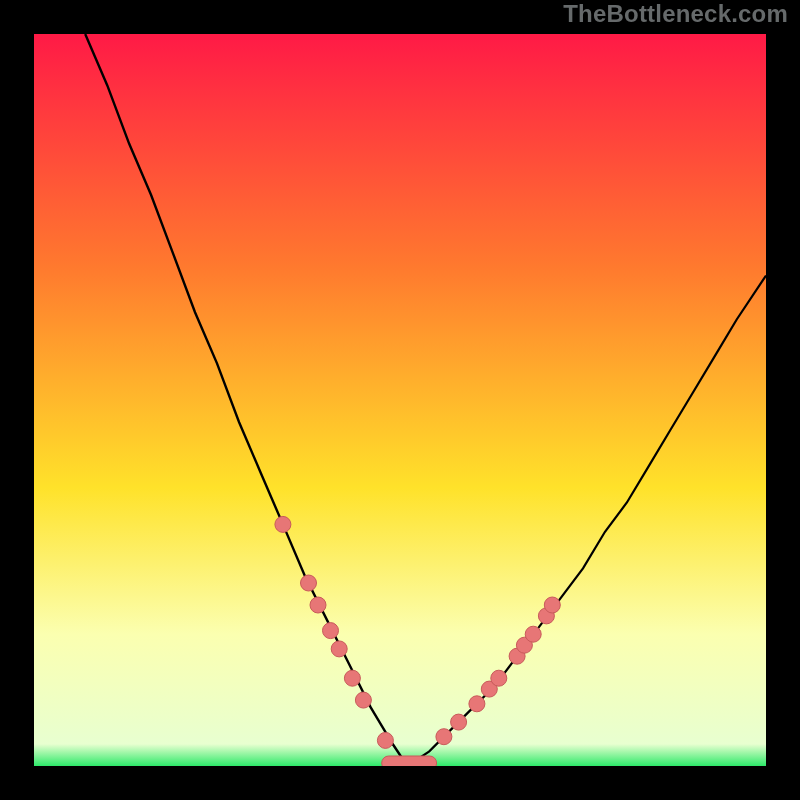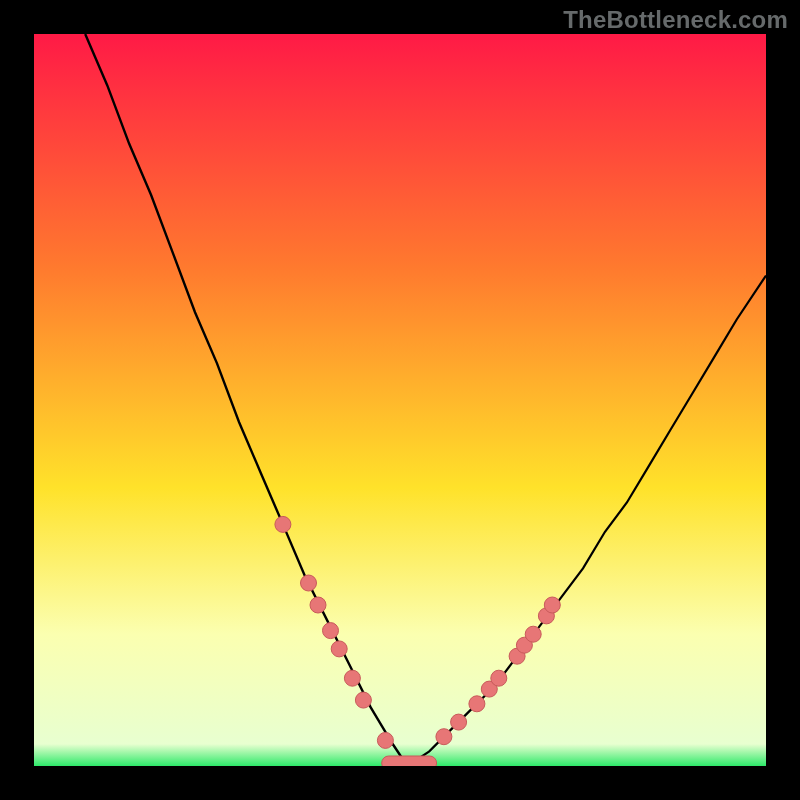--- a/index.html
+++ b/index.html
@@ -20,21 +20,21 @@
   .plot {
     position: absolute;
     left: 34px;
     top: 34px;
     width: 732px;
     height: 732px;
     
   }
   .watermark {
     position: absolute;
-    top: 6px;
+    top: 0;
     right: 12px;
     font-size: 24px;
     font-weight: 600;
     color: #666a6b;
     letter-spacing: 0.2px;
     user-select: none;
   }
   svg { display: block; }
 </style>
 </head>

